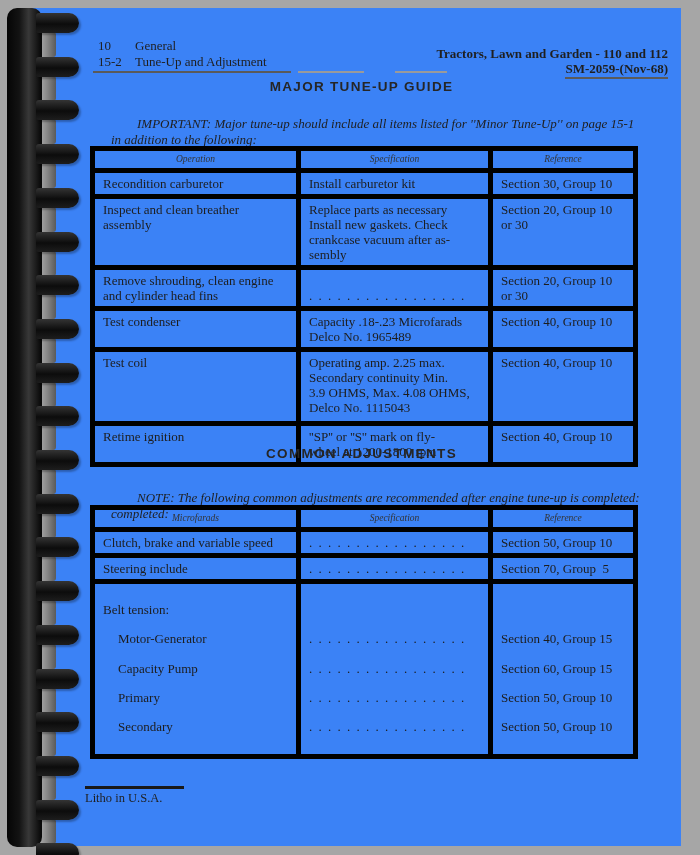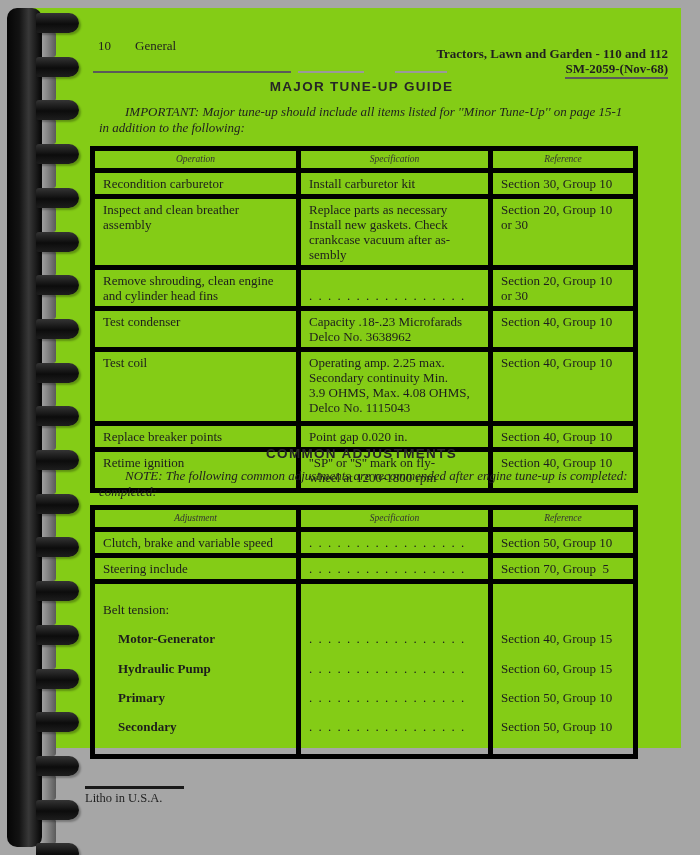--- a/index.html
+++ b/index.html
@@ -3,69 +3,69 @@
 <meta charset="utf-8">
 <style>
   html,body{margin:0;padding:0;}
   body{
     width:700px;height:855px;position:relative;overflow:hidden;
     background:#a6a6a6;
     font-family:"Liberation Serif","DejaVu Serif",serif;
     color:#1f1f1f;
   }
   .page{
-    position:absolute;left:25px;top:8px;width:656px;height:740px;
-    background:#84cc16;
+    position:absolute;left:25px;top:8px;width:656px;height:838px;
+    background:#3b82f6;
   }
   
   .hdr-left{position:absolute;left:73px;top:30px;font-size:13px;line-height:16px;}
   .hdr-row{display:grid;grid-template-columns:37px auto;}
   .hdr-underline-bar{position:absolute;left:68px;top:63px;width:198px;border-top:2px solid #5a5a5a;}
   .rule-frag{position:absolute;top:63px;border-top:2px solid #9a9a9a;}
   .frag1{left:273px;width:66px;}
   .frag2{left:370px;width:52px;}
   .hdr-right{position:absolute;right:13px;top:30px;text-align:right;font-size:13px;line-height:15px;font-weight:600;margin-top:8px;}
   .hdr-right .u{display:inline-block;border-bottom:2px solid #5a5a5a;padding-bottom:1px;text-align:right;}
   
   .sec-title{
     position:absolute;left:65px;width:543px;margin:0;text-align:center;
     font-family:"Liberation Sans","DejaVu Sans",sans-serif;
     font-weight:bold;font-size:13.5px;letter-spacing:1.3px;color:#262626;
   }
   .t1{top:71px;}
   .t2{top:438px;}
   
   .note{
-    position:absolute;left:70px;width:568px;margin:4px;
+    position:absolute;left:70px;width:568px;margin:16px;
     font-style:italic;font-size:13px;line-height:15.5px;
     white-space:pre-line;text-indent:26px;
   }
   .n1{top:92px;}
-  .n2{top:456px;}
+  .n2{top:466px;}
   
   table.tbl{
     position:absolute;left:65px;width:543px;border-collapse:collapse;
     font-size:13px;line-height:15px;color:#1d1d1d;table-layout:fixed;
   }
   .t-tune{top:138px;}
   .t-adj{top:497px;}
   .tbl col.c1{width:206px;} .tbl col.c2{width:192px;} .tbl col.c3{width:145px;}
   .tbl th,.tbl td{border:5px solid #000000;vertical-align:top;}
   .tbl th{
     font-style:italic;font-weight:normal;font-size:9.5px;
     text-align:center;padding:1px 3px;height:12px;color:#333;
   }
   .tbl td{padding:3px 6px 3px 8px;white-space:pre-line;}
   .tbl td.dots{letter-spacing:1.5px;}
   .pt18{padding-top:18px !important;}
   .pb6{padding-bottom:6px !important;}
   
   .belt td{padding-top:4px;padding-bottom:5px;}
   .belt .line{line-height:14.3px;}
-  .belt .sub{padding-left:15px;font-weight:bold;}
+  .belt .sub{padding-left:15px;}
   .belt .skip{height:14.3px;}
   .belt .dotline{letter-spacing:1.5px;}
   
   .footer{position:absolute;left:60px;top:778px;font-size:12.5px;}
   .footer-rule{width:99px;border-top:3px solid #191919;margin-bottom:2px;}
   
   .binding{position:absolute;left:0;top:0;width:85px;height:855px;}
   .spine{
     position:absolute;left:7px;top:8px;width:35px;height:839px;z-index:2;
     background:linear-gradient(90deg,#050505 0%,#131313 35%,#383838 62%,#0a0a0a 96%);
@@ -85,20 +85,24 @@
 </style>
 </head>
 <body>
 
 <div class="page">
 
   <div class="hdr-left">
     <div class="hdr-row">
       <span>10</span>
       <span>General</span>
+    </div>
+    <div class="hdr-row">
+      <span>15-2</span>
+      <span>Tune-Up and Adjustment</span>
     </div>
   </div>
   <div class="hdr-underline-bar"></div>
   <div class="rule-frag frag1"></div>
   <div class="rule-frag frag2"></div>
   <div class="hdr-right">
     <div>Tractors, Lawn and Garden - 110 and 112</div>
     <div><span class="u">SM-2059-(Nov-68)</span></div>
   </div>
 
@@ -138,34 +142,29 @@
       <tr>
         <td>Remove shrouding, clean engine
 and cylinder head fins</td>
         <td class="dots pt18">. . . . . . . . . . . . . . . . .</td>
         <td>Section 20, Group 10
 or 30</td>
       </tr>
       <tr>
         <td>Test condenser</td>
         <td>Capacity .18-.23 Microfarads
-Delco No. 3638962</td>
+Delco No. 1965489</td>
         <td>Section 40, Group 10</td>
       </tr>
       <tr>
         <td>Test coil</td>
         <td class="pb6">Operating amp. 2.25 max.
 Secondary continuity Min.
 3.9 OHMS, Max. 4.08 OHMS,
 Delco No. 1115043</td>
-        <td>Section 40, Group 10</td>
-      </tr>
-      <tr>
-        <td>Replace breaker points</td>
-        <td>Point gap 0.020 in.</td>
         <td>Section 40, Group 10</td>
       </tr>
       <tr>
         <td>Retime ignition</td>
         <td>''SP'' or ''S'' mark on fly-
 wheel at 1200-1800 rpm</td>
         <td>Section 40, Group 10</td>
       </tr>
     </tbody>
   </table>
@@ -175,41 +174,41 @@
 completed:</p>
 
   <table class="tbl t-adj">
     <colgroup>
         <col class="c1">
         <col class="c2">
         <col class="c3">
       </colgroup>
     <thead>
       <tr>
-        <th>Adjustment</th>
+        <th>Microfarads</th>
         <th>Specification</th>
         <th>Reference</th>
       </tr>
     </thead>
     <tbody>
       <tr>
         <td>Clutch, brake and variable speed</td>
         <td class="dots">. . . . . . . . . . . . . . . . .</td>
         <td>Section 50, Group 10</td>
       </tr>
       <tr>
         <td>Steering include</td>
         <td class="dots">. . . . . . . . . . . . . . . . .</td>
         <td>Section 70, Group&nbsp;&nbsp;5</td>
       </tr>
       <tr class="belt">
         <td>
           <div class="line">Belt tension:</div>
           <div class="line sub">Motor-Generator</div>
-          <div class="line sub">Hydraulic Pump</div>
+          <div class="line sub">Capacity Pump</div>
           <div class="line sub">Primary</div>
           <div class="line sub">Secondary</div>
         </td>
         <td>
           <div class="line skip"></div>
           <div class="line dotline">. . . . . . . . . . . . . . . . .</div>
           <div class="line dotline">. . . . . . . . . . . . . . . . .</div>
           <div class="line dotline">. . . . . . . . . . . . . . . . .</div>
           <div class="line dotline">. . . . . . . . . . . . . . . . .</div>
         </td>

